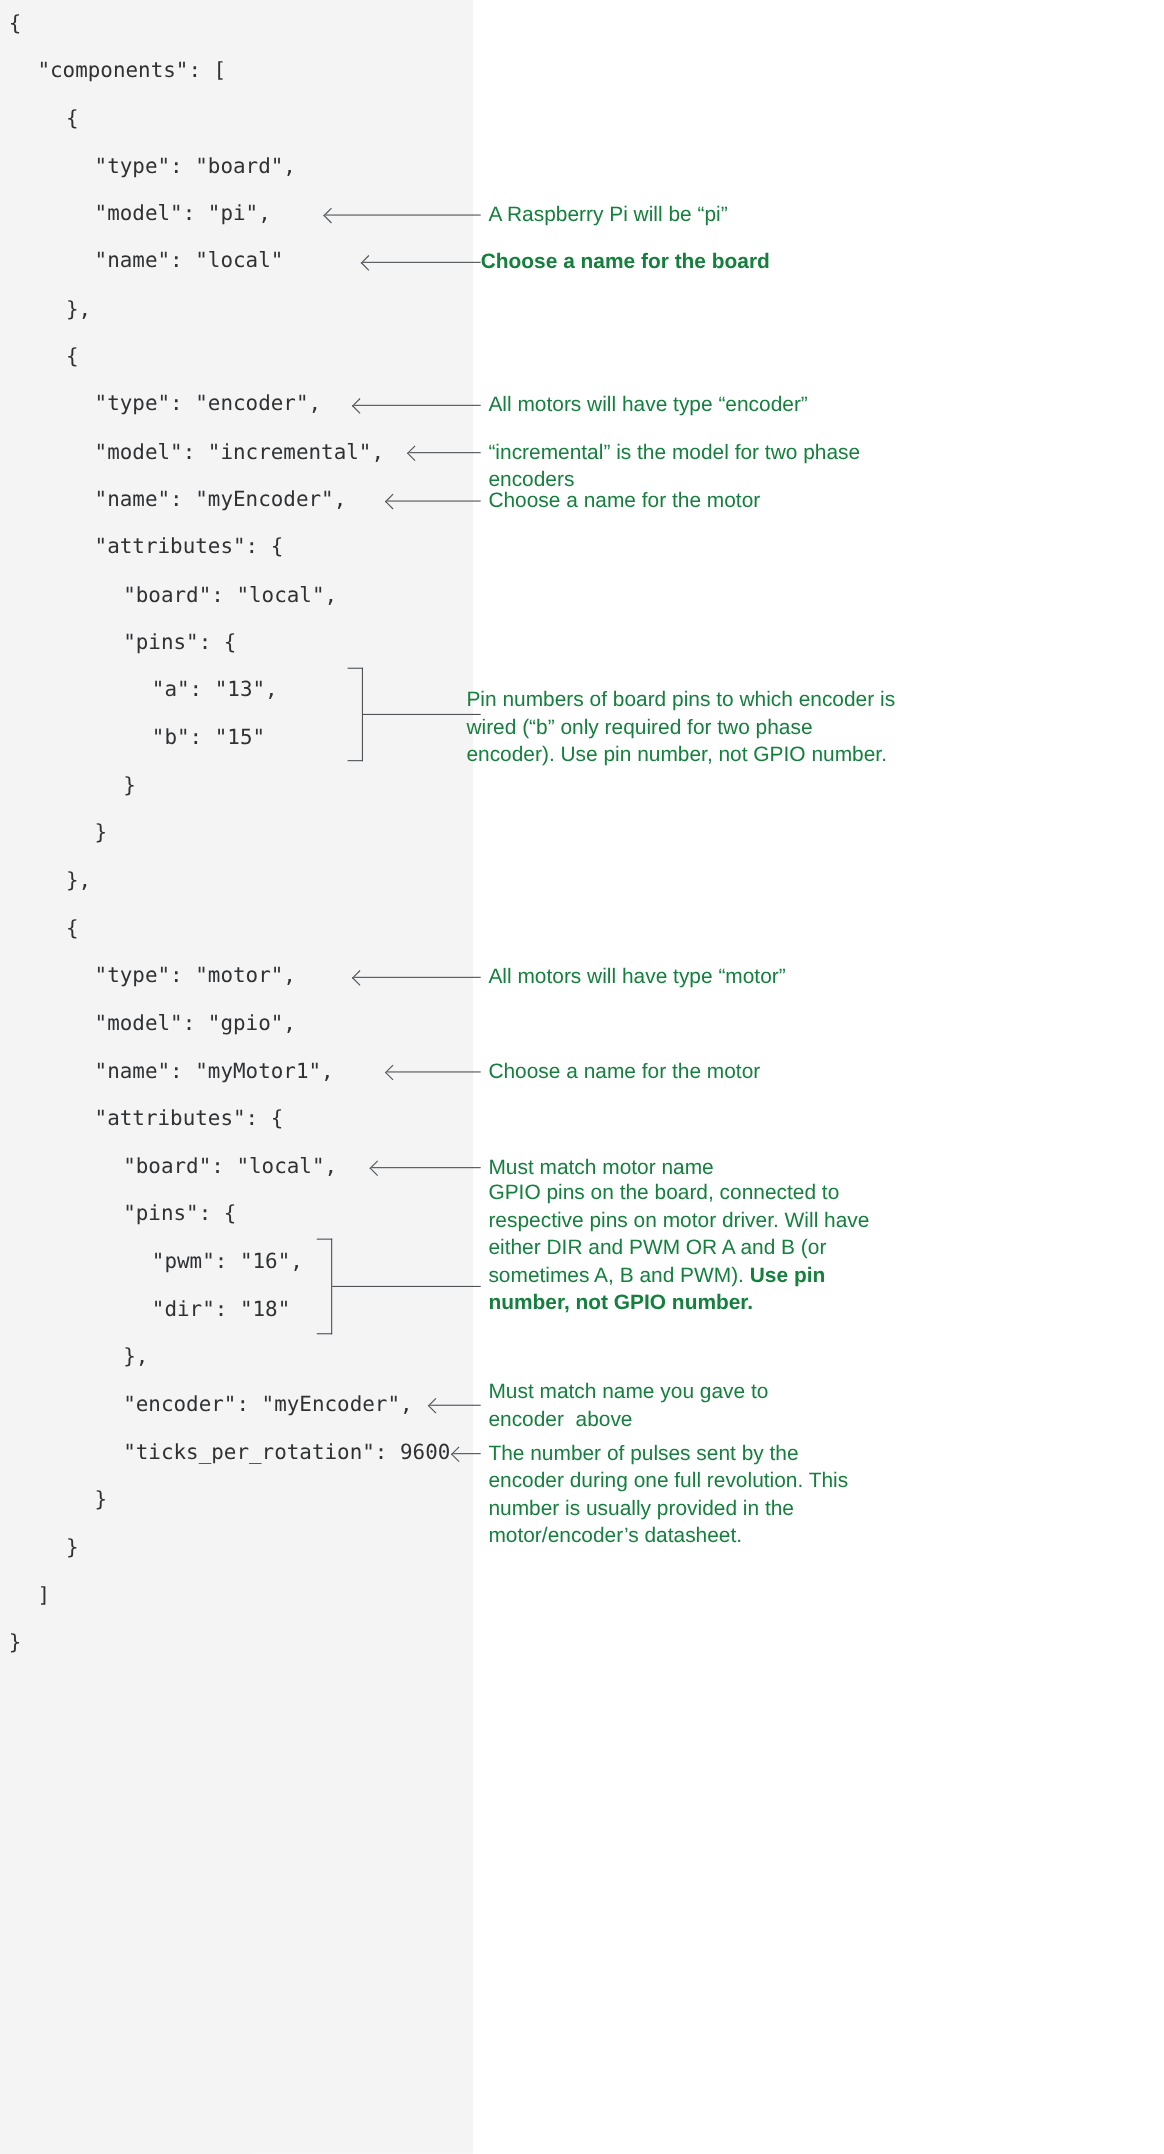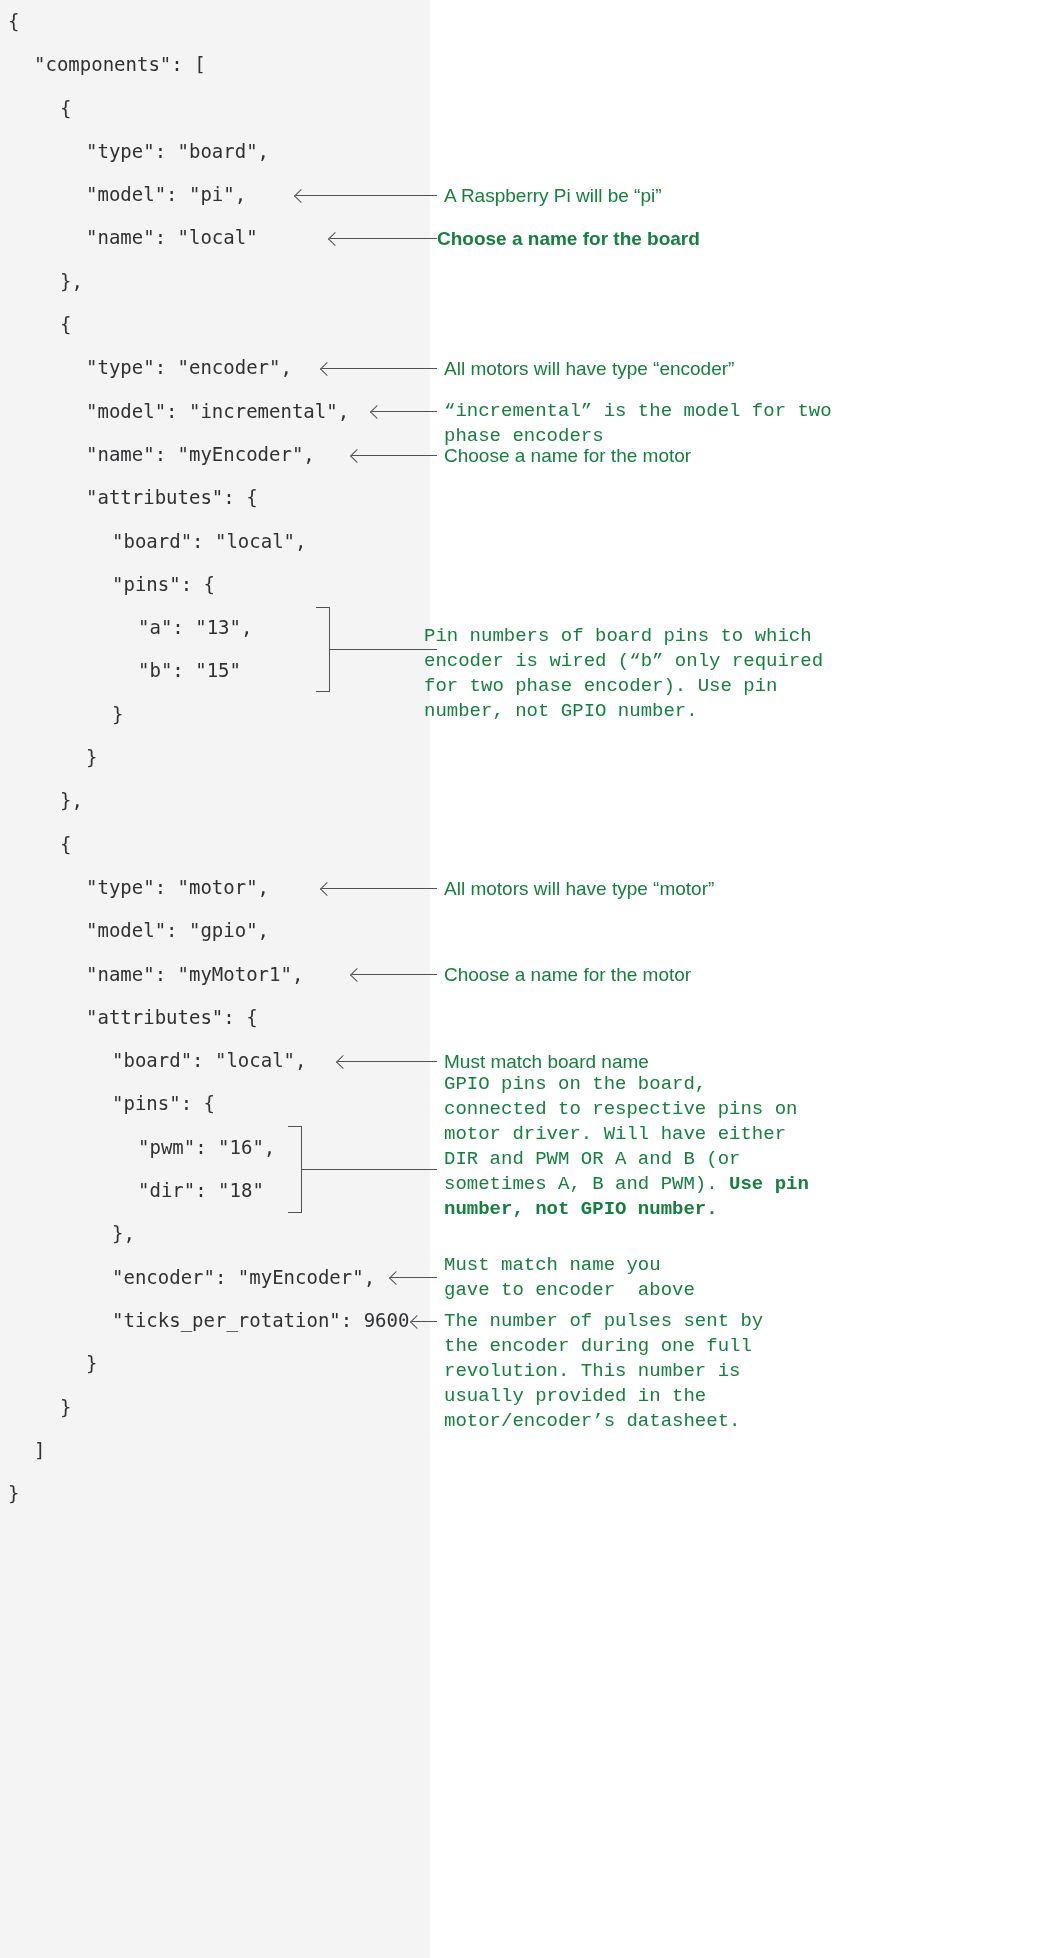--- a/index.html
+++ b/index.html
@@ -54,21 +54,21 @@
     border: 1.6px solid #4e5256;
     border-left: none;
   }
   .note {
     position: absolute;
     font-size: 19px;
     line-height: 25px;
     color: #15803d;
     white-space: nowrap;
   }
-  .note.wrap { white-space: pre-wrap; font-family: Liberation Mono, monospace; }
+  .note.wrap { white-space: pre-wrap; }
   .note b { font-weight: 700; }
 </style>
 </head>
 <body>
 
 <div class="code-panel">
   <div class="code-line i0">{</div>
   <div class="code-line i1">"components": [</div>
   <div class="code-line i2">{</div>
   <div class="code-line i3">"type": "board",</div>
@@ -122,16 +122,16 @@
 <div class="hline" style="left:302px;top:1169px;width:135px;"></div>
 
 <div class="note" style="left:444px;top:183px;">A Raspberry Pi will be “pi”</div>
 <div class="note" style="left:437px;top:226px;font-weight:bold;">Choose a name for the board</div>
 <div class="note" style="left:444px;top:356px;">All motors will have type “encoder”</div>
 <div class="note wrap" style="left:444px;top:399px;width:400px;">“incremental” is the model for two phase encoders</div>
 <div class="note" style="left:444px;top:443px;">Choose a name for the motor</div>
 <div class="note wrap" style="left:424px;top:624px;width:400px;">Pin numbers of board pins to which encoder is wired (“b” only required for two phase encoder). Use pin number, not GPIO number.</div>
 <div class="note" style="left:444px;top:876px;">All motors will have type “motor”</div>
 <div class="note" style="left:444px;top:962px;">Choose a name for the motor</div>
-<div class="note" style="left:444px;top:1049px;">Must match board name</div>
+<div class="note" style="left:444px;top:1049px;">Must match motor name</div>
 <div class="note wrap" style="left:444px;top:1072px;width:368px;"><span>GPIO pins on the board, connected to respective pins on motor driver. Will have either DIR and PWM OR A and B (or sometimes A, B and PWM). </span><b>Use pin number, not GPIO number.</b></div>
 <div class="note wrap" style="left:444px;top:1253px;width:270px;">Must match name you gave to encoder  above</div>
 <div class="note wrap" style="left:444px;top:1309px;width:340px;">The number of pulses sent by the encoder during one full revolution. This number is usually provided in the motor/encoder’s datasheet.</div>
 
 </body></html>

